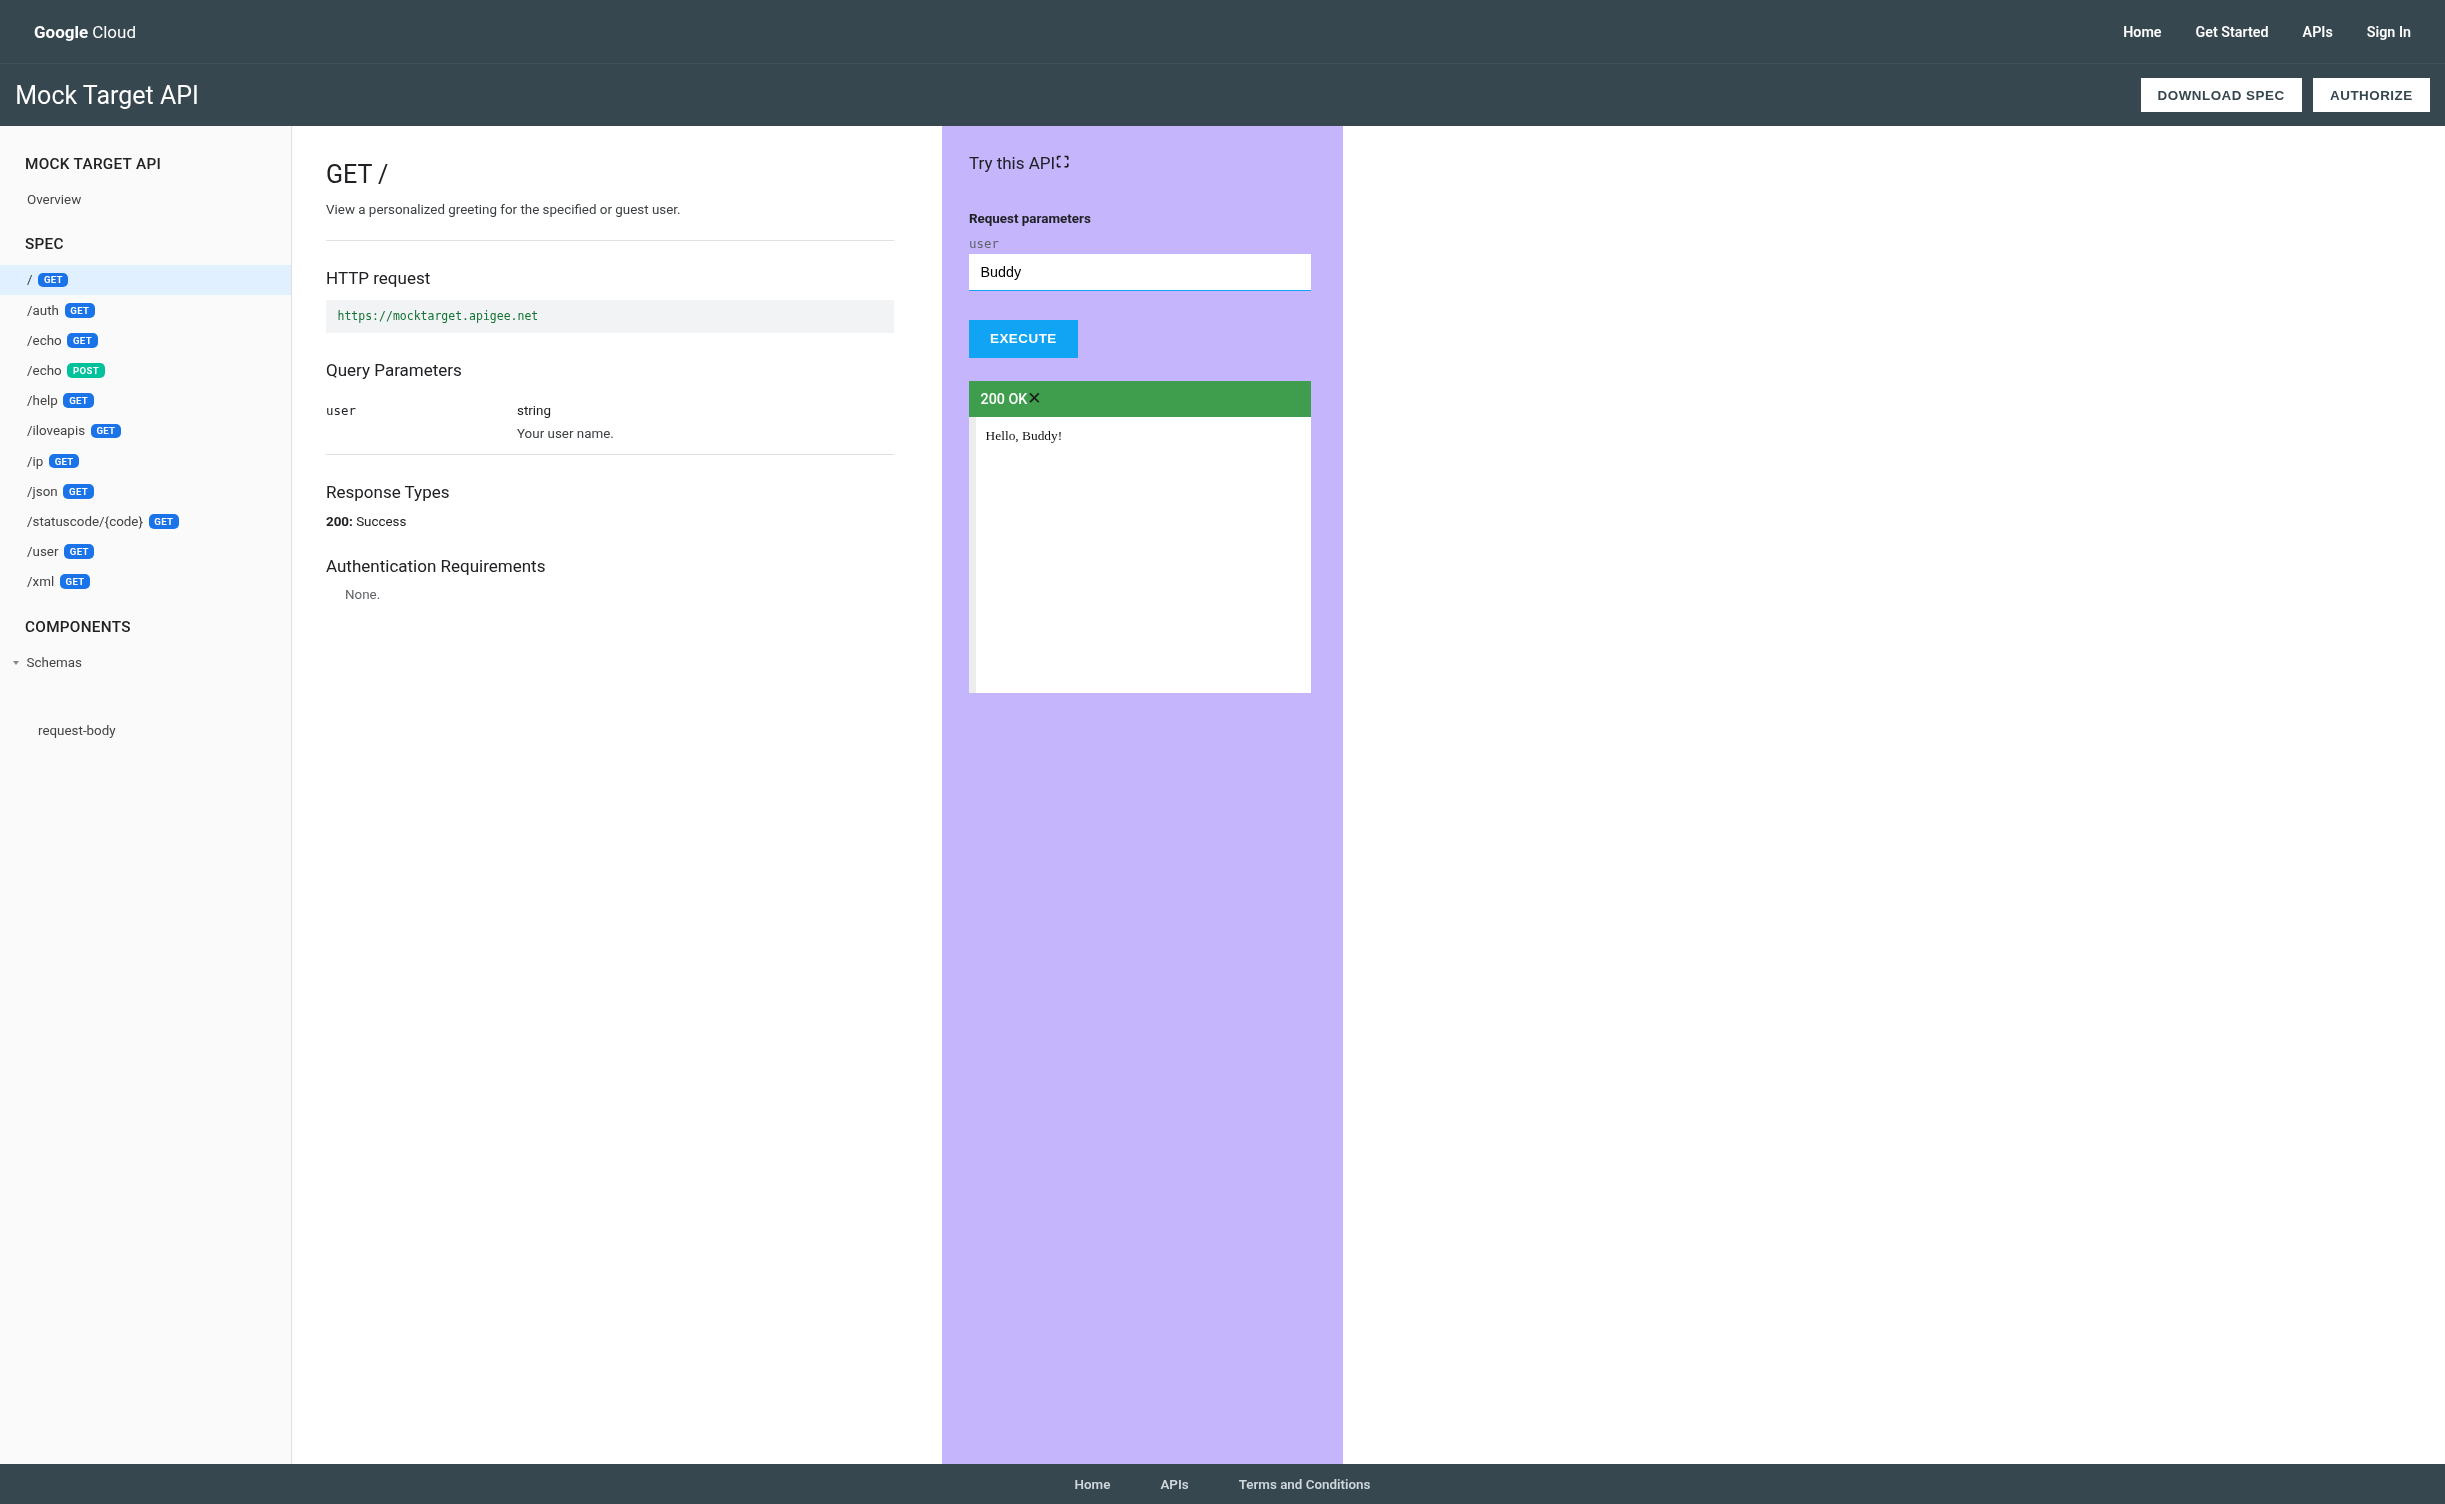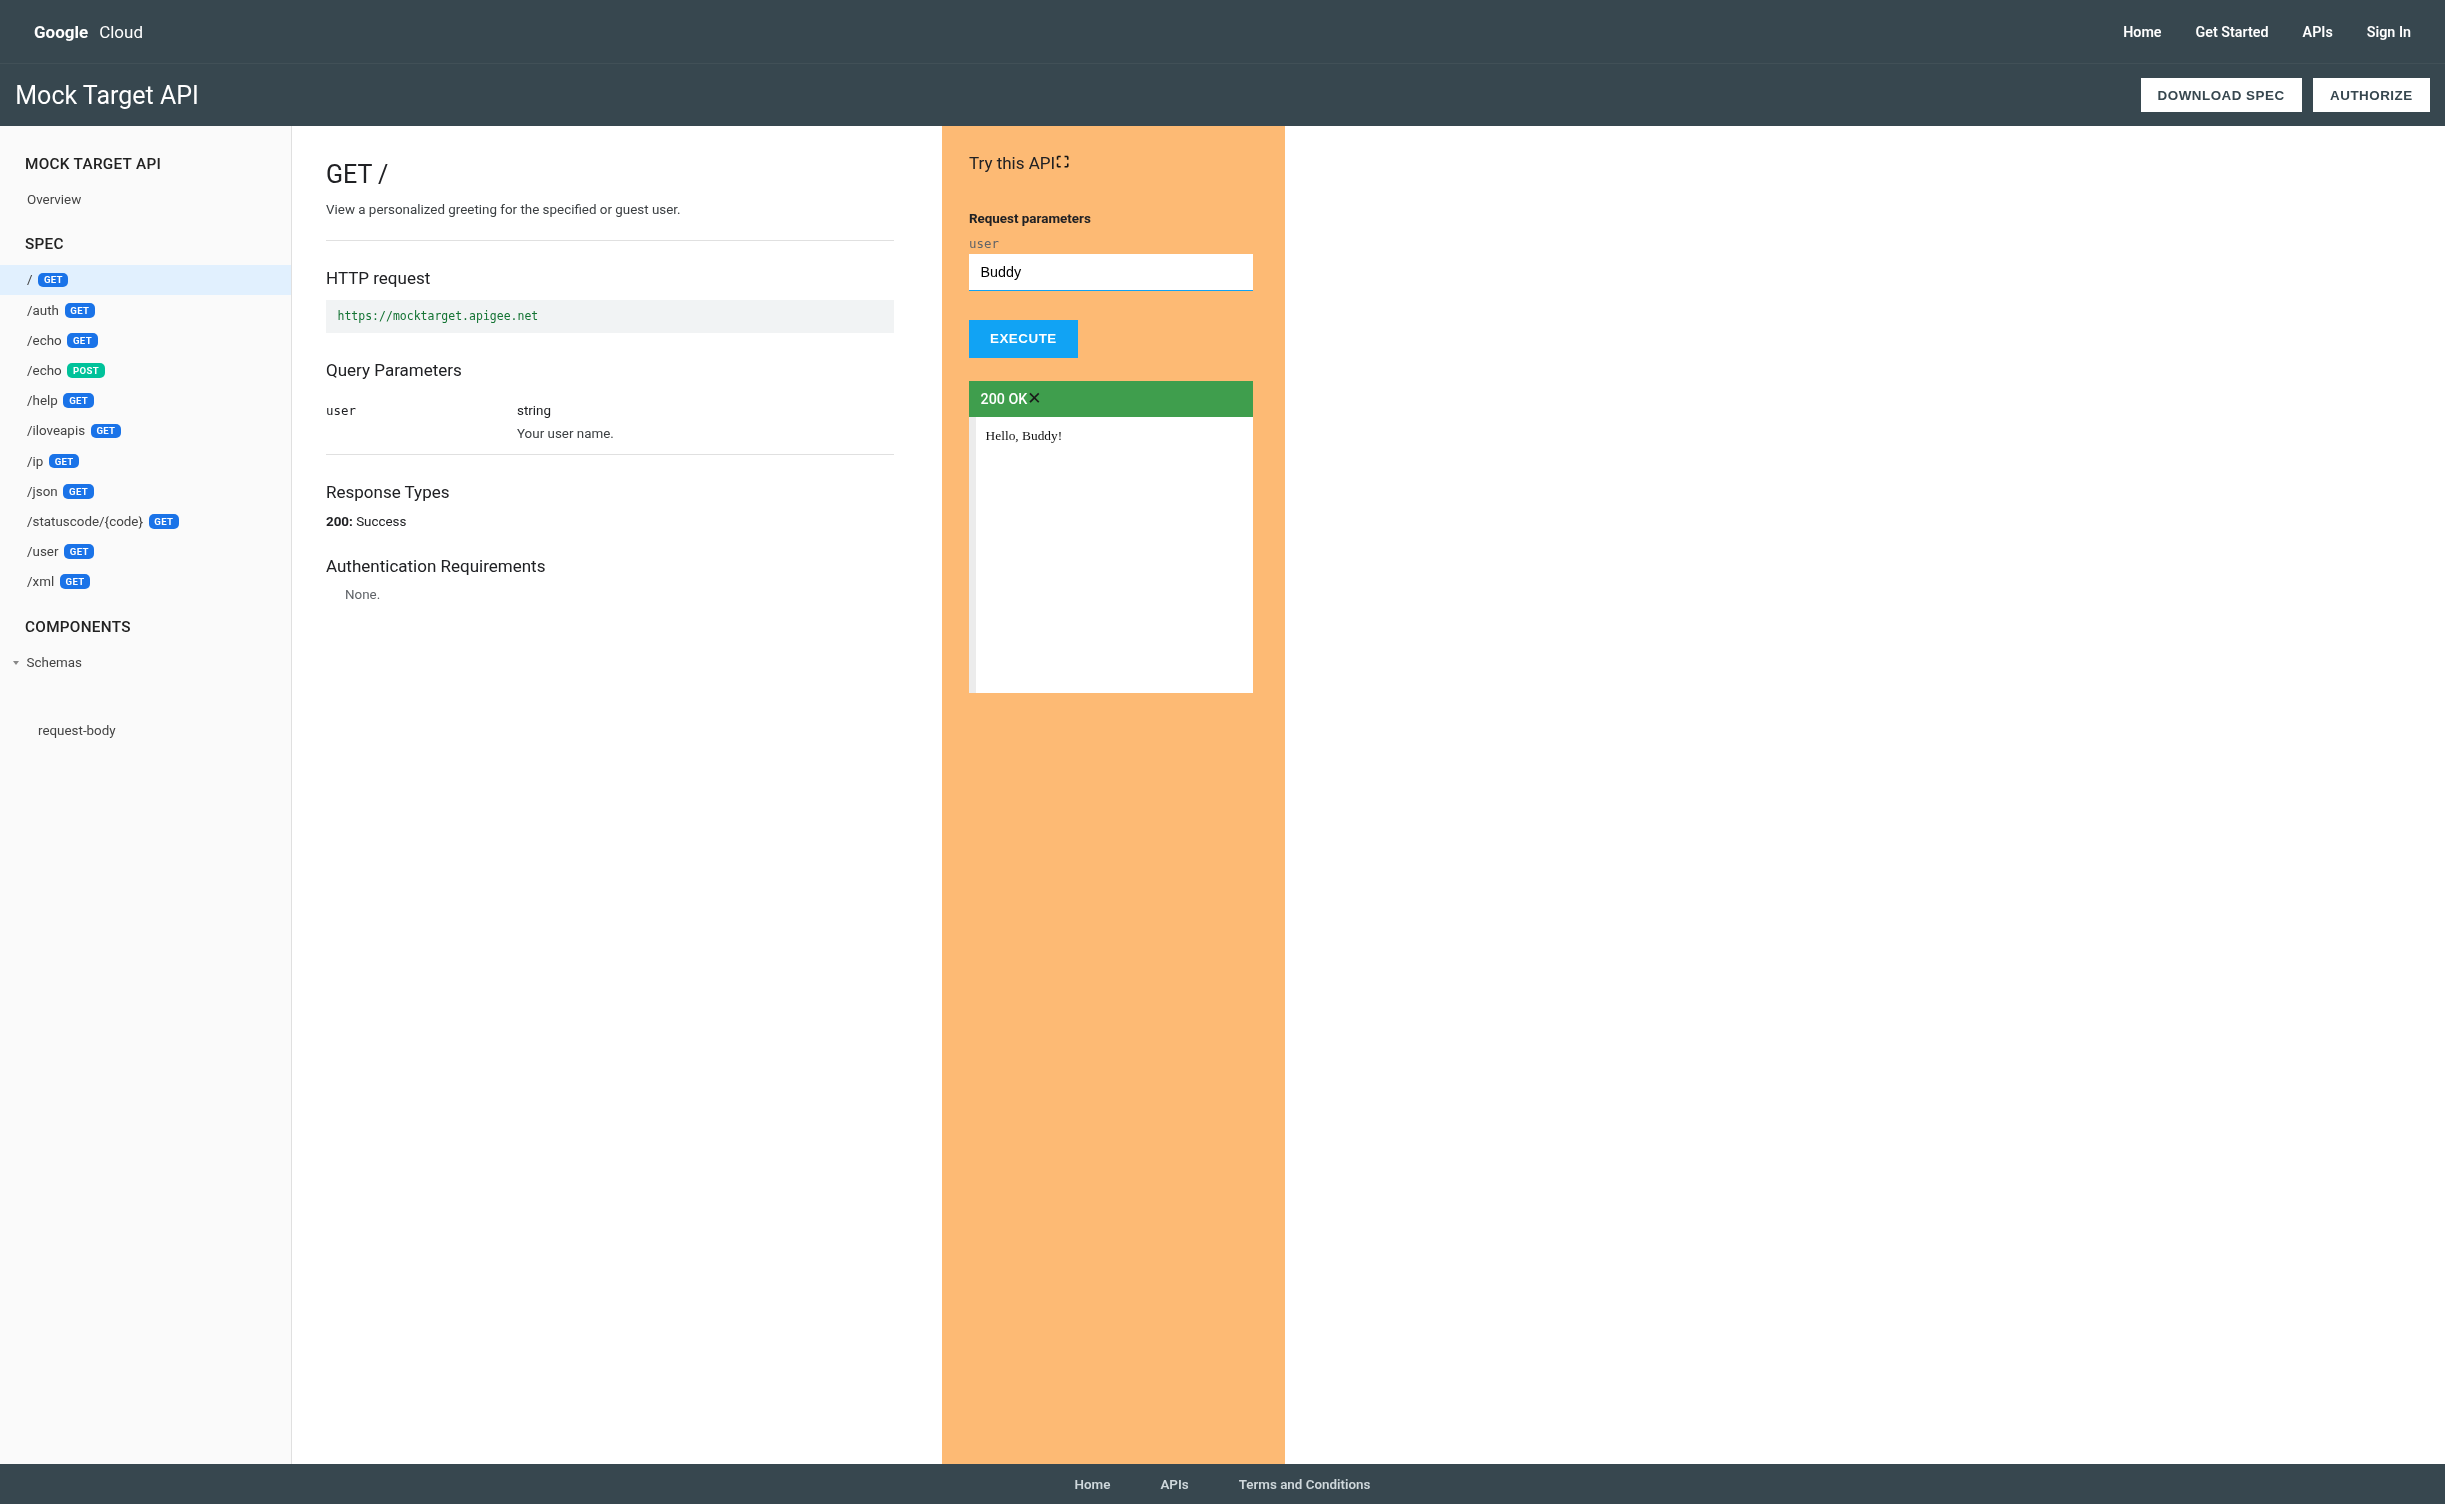--- a/index.html
+++ b/index.html
@@ -1,21 +1,21 @@
 <!DOCTYPE html>
 <html><head>
 <meta charset="utf-8">
 <style>
   * { box-sizing: border-box; margin: 0; padding: 0; }
   body { font-family: -apple-system, "Segoe UI", Roboto, "Helvetica Neue", Arial, sans-serif; color: #202124; background: #fff; font-size: 13.4px; }
 
   
   .topnav { background: #37474f; height: 63px; display: flex; align-items: center; padding: 0 34px; color: #fff; }
   .topnav .logo { font-size: 17px; font-weight: 400; display:flex; align-items:center; }
-  .topnav .logo strong { font-weight: 700; margin-right:11px; }
+  .topnav .logo strong { font-weight: 700; margin-right:4px; }
   .topnav .spacer { flex: 1; }
   .topnav a { color: #fff; text-decoration: none; font-weight: 600; margin-left: 34px; font-size: 14.3px; cursor:pointer; }
 
   
   .subhead { background: #37474f; height: 63px; display: flex; align-items: center; padding: 0 15.3px; border-top: 1px solid rgba(255,255,255,0.05);}
   .subhead h1 { color: #fff; font-size: 25px; font-weight: 400; }
   .subhead .spacer { flex: 1; }
   .subhead .btn { background: #fff; color: #37474f; border: none; padding: 9.6px 17px; font-weight: 700; font-size: 13.4px; letter-spacing: 0.5px; margin-left: 11.5px; cursor:pointer; }
 
   .body { display: flex; min-height: calc(100vh - 63px - 63px - 40px); }
@@ -41,21 +41,21 @@
   .qp-row { display:flex; border-bottom:1px solid #e0e0e0; padding:11.5px 0 13.4px 0; }
   .qp-name { width:191px; font-family: ui-monospace, Menlo, Consolas, monospace; font-size:12.4px; }
   .qp-meta { flex:1; }
   .qp-type { font-size:13.4px; margin-bottom:8px; }
   .qp-desc { color:#3c4043; }
   .resp { font-size:13.4px; }
   .resp b { font-weight:700; }
   .none { color:#5f6368; padding-left:19px; }
 
   
-  .rightpanel { width:343px; background:#fdba74; padding: 27px 32px 0 27px; position:relative; }
+  .rightpanel { width:401px; background:#c4b5fd; padding: 27px 32px 0 27px; position:relative; }
   .rp-head { display:flex; align-items:center; margin-bottom: 38px; }
   .rp-title { font-size:17px; color:#202124; font-weight:400; }
   .expand-icon svg { width:15.3px; height:15.3px; }
   .rp-label { font-size:13.4px; font-weight:700; color:#202124; margin-bottom:9.6px; }
   .param-lbl { font-family: ui-monospace, Menlo, Consolas, monospace; font-size:12.4px; color:#5f6368; margin-bottom:3.8px; }
   .param-inp { width:100%; background:#fff; border:none; border-bottom:1.9px solid #11a3f4; padding:9.6px 11.5px; font-size:14.3px; outline:none; }
   .exec-btn { background:#11a3f4; color:#fff; border:none; padding:11.5px 21px; font-weight:700; font-size:13.4px; letter-spacing:0.5px; margin:29px 0 23px 0; cursor:pointer; }
   .status-bar { background:#3f9e4d; color:#fff; display:flex; align-items:center; padding:9.6px 11.5px; font-size:14.3px; font-weight:500; }
   .status-bar .close { font-size:17px; cursor:pointer; color:#1a1a1a; font-weight:300; line-height:1; }
   .resp-body { background:#fff; border-left:7.6px solid #ececec; padding:11.5px 9.6px 249px 9.6px; font-family: Liberation Serif, serif; font-size:13.4px; color:#111; }

